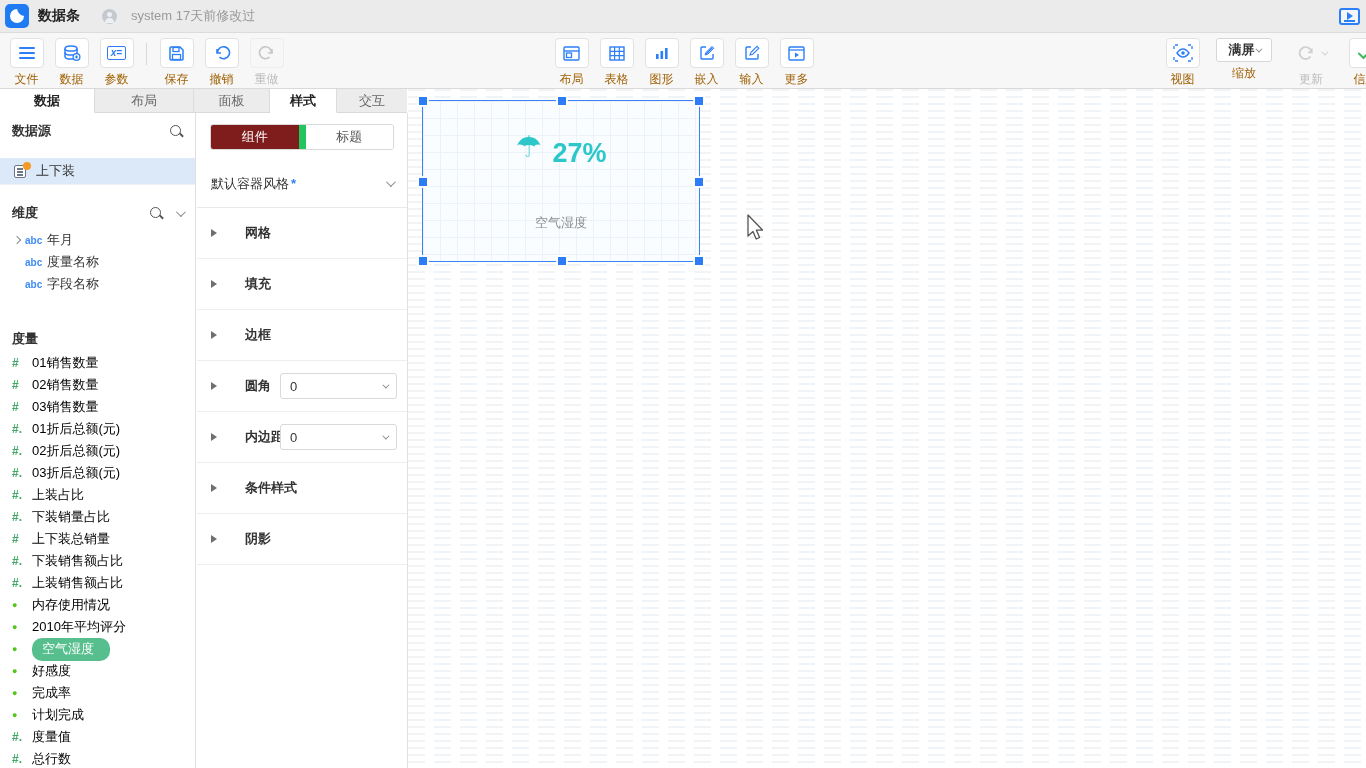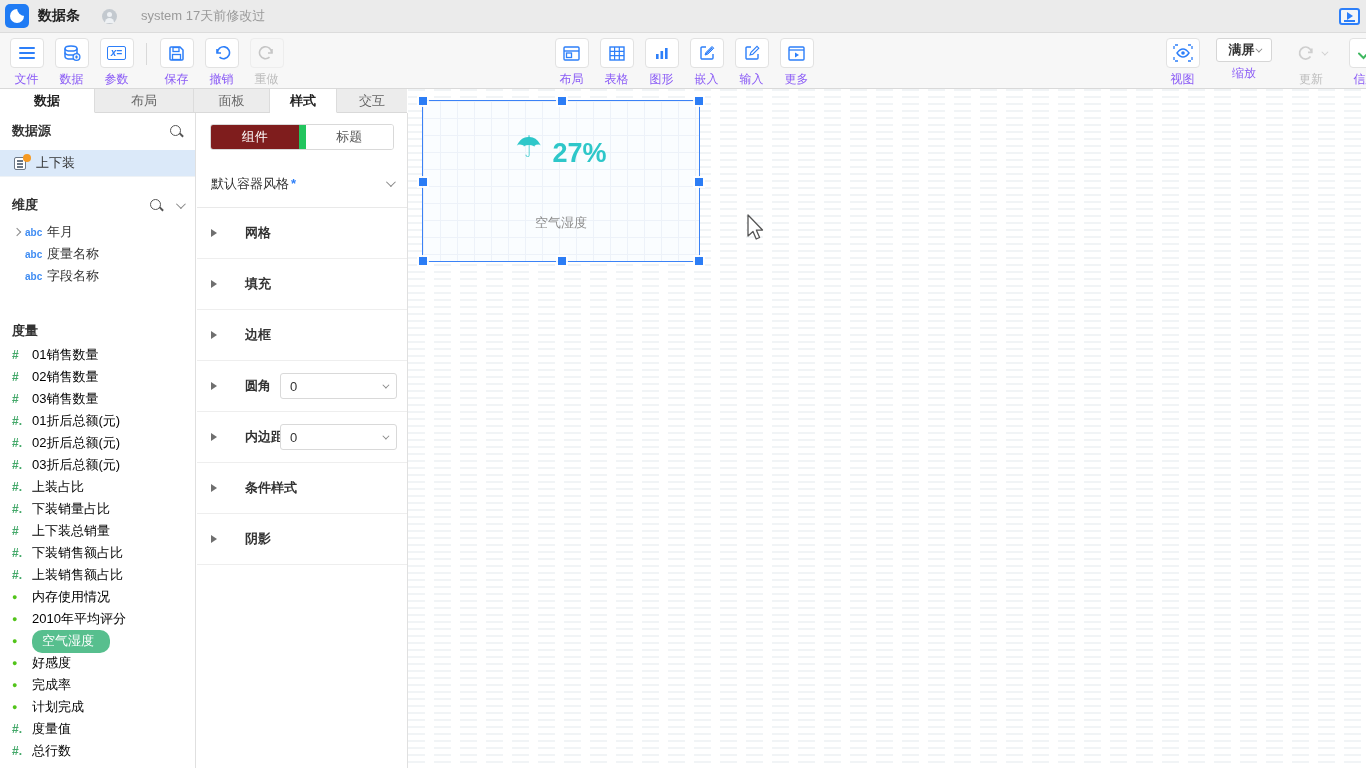--- a/index.html
+++ b/index.html
@@ -8,31 +8,31 @@
 
   
   .header { position:absolute; left:0; top:0; width:1366px; height:33px; background:#ebebeb; border-bottom:1px solid #dcdcdc; display:flex; align-items:center; }
   .logo { width:24px; height:24px; margin-left:5px; background:#1f7bf4; border-radius:5px; position:relative; }
   .logo .pie { position:absolute; left:5px; top:5px; width:14px; height:14px; border-radius:50%; background:#fff; }
   .logo .pie::after { content:""; position:absolute; right:-1px; top:-1px; width:8px; height:8px; background:#1f7bf4; border-bottom-left-radius:100%; }
   .app-title { font-size:14px; font-weight:bold; color:#222; margin-left:9px; }
   .avatar { width:15px; height:15px; border-radius:50%; background:#c3c9cf; margin-left:22px; position:relative; }
   .avatar::before { content:""; position:absolute; left:5px; top:3px; width:5px; height:5px; border-radius:50%; background:#eef1f4; }
   .avatar::after { content:""; position:absolute; left:3px; top:9px; width:9px; height:5px; border-radius:5px 5px 0 0; background:#eef1f4; }
-  .meta-text { font-size:13px; color:#9a9a9a; margin-left:24px; }
+  .meta-text { font-size:13px; color:#9a9a9a; margin-left:14px; }
   .header-play { position:absolute; right:6px; top:8px; width:21px; height:17px; border:2px solid #2d7ff9; border-radius:3px; background:#f4f6f8; }
   .header-play .tri { position:absolute; left:6px; top:2px; width:0; height:0; border-left:6px solid #2d7ff9; border-top:4px solid transparent; border-bottom:4px solid transparent; }
   .header-play .bar { position:absolute; left:3px; bottom:1px; width:11px; height:2px; background:#2d7ff9; }
 
   
   .toolbar { position:absolute; left:0; top:33px; width:1366px; height:56px; background:#f7f7f7; border-bottom:1px solid #d9d9d9; }
   .tgroup { position:absolute; top:5px; display:flex; align-items:flex-start; }
   .tbtn { width:45px; display:flex; flex-direction:column; align-items:center; cursor:pointer; }
   .ibox { width:34px; height:30px; background:#fff; border:1px solid #e2e2e2; border-radius:4px; display:flex; align-items:center; justify-content:center; color:#2d7ff9; }
-  .tbtn .lbl { font-size:12px; color:#8b5cf6; margin-top:3px; white-space:nowrap; }
+  .tbtn .lbl { font-size:12px; color:#a16207; margin-top:3px; white-space:nowrap; }
   .tbtn.disabled .ibox { color:#c6c6c6; background:#f7f7f7; border-color:#ededed; }
   .tbtn.disabled .lbl { color:#bcbcbc; }
   .tsep { width:1px; height:22px; background:#d9d9d9; margin:5px 7px 0; }
   .hamb { width:16px; height:12px; display:flex; flex-direction:column; justify-content:space-between; }
   .hamb i { height:2px; background:#2d7ff9; border-radius:1px; }
   .param-glyph { font-size:10px; font-weight:bold; font-style:italic; border:1.5px solid #2d7ff9; border-radius:2px; padding:1px 3px; line-height:1; }
   .zoom-btn { width:56px; height:24px; background:#fff; border:1px solid #d6d6d6; border-radius:3px; display:flex; align-items:center; justify-content:center; font-size:13px; font-weight:bold; color:#333; }
   .chev { width:7px; height:7px; border-right:1.5px solid #888; border-bottom:1.5px solid #888; transform:rotate(45deg) translateY(-2px); display:inline-block; }
   .chev.small { width:5px; height:5px; }
   .update-wrap { display:flex; align-items:center; height:30px; gap:6px; }
@@ -42,21 +42,21 @@
   .tab { height:24px; display:flex; align-items:center; justify-content:center; font-size:13px; color:#666; background:#ececec; border-bottom:1px solid #d9d9d9; border-right:1px solid #dcdcdc; cursor:pointer; }
   .tab.active { background:#fff; color:#222; font-weight:bold; border-bottom:1px solid transparent; }
 
   
   .left-panel { position:absolute; left:0; top:113px; width:196px; height:655px; background:#fff; border-right:1px solid #e0e0e0; overflow:hidden; }
   .sect-head { display:flex; align-items:center; padding:9px 12px 7px; }
   .sect-head .t { font-size:13px; font-weight:bold; color:#333; flex:1; }
   .search-ic { width:13px; height:13px; position:relative; display:inline-block; }
   .search-ic::before { content:""; position:absolute; left:0; top:0; width:9px; height:9px; border:1.5px solid #555; border-radius:50%; }
   .search-ic::after { content:""; position:absolute; left:9px; top:9px; width:5px; height:1.5px; background:#555; transform:rotate(45deg); }
-  .ds-row { height:27px; background:#dbe9f9; display:flex; align-items:center; padding-left:14px; margin-top:3px; border-bottom:1px solid #eef2f6; cursor:pointer; }
+  .ds-row { height:27px; background:#dbe9f9; display:flex; align-items:center; padding-left:14px; margin-top:11px; border-bottom:1px solid #eef2f6; cursor:pointer; }
   .ds-row .lbl { font-size:13px; color:#333; margin-left:7px; }
   .ds-icon { width:15px; height:16px; position:relative; }
   .ds-icon .doc { position:absolute; left:0; top:2px; width:12px; height:13px; border:1.5px solid #6b7785; border-radius:2px; background:#fff; }
   .ds-icon .doc::before { content:""; position:absolute; left:2px; top:2px; width:6px; height:1.5px; background:#6b7785; box-shadow:0 3px 0 #6b7785, 0 6px 0 #6b7785; }
   .ds-icon .badge { position:absolute; right:-2px; top:-1px; width:8px; height:8px; border-radius:50%; background:#f59a23; }
   .dim-head { margin-top:10px; }
   .dim-head .icons { display:flex; gap:13px; align-items:center; }
   .tree-row { height:22px; display:flex; align-items:center; padding-left:12px; font-size:13px; color:#333; cursor:pointer; }
   .expander { width:11px; height:11px; margin-right:2px; position:relative; }
   .expander.open::before { content:""; position:absolute; left:2px; top:2px; width:5px; height:5px; border-right:1.5px solid #8a8a8a; border-bottom:1.5px solid #8a8a8a; transform:rotate(-45deg); }

